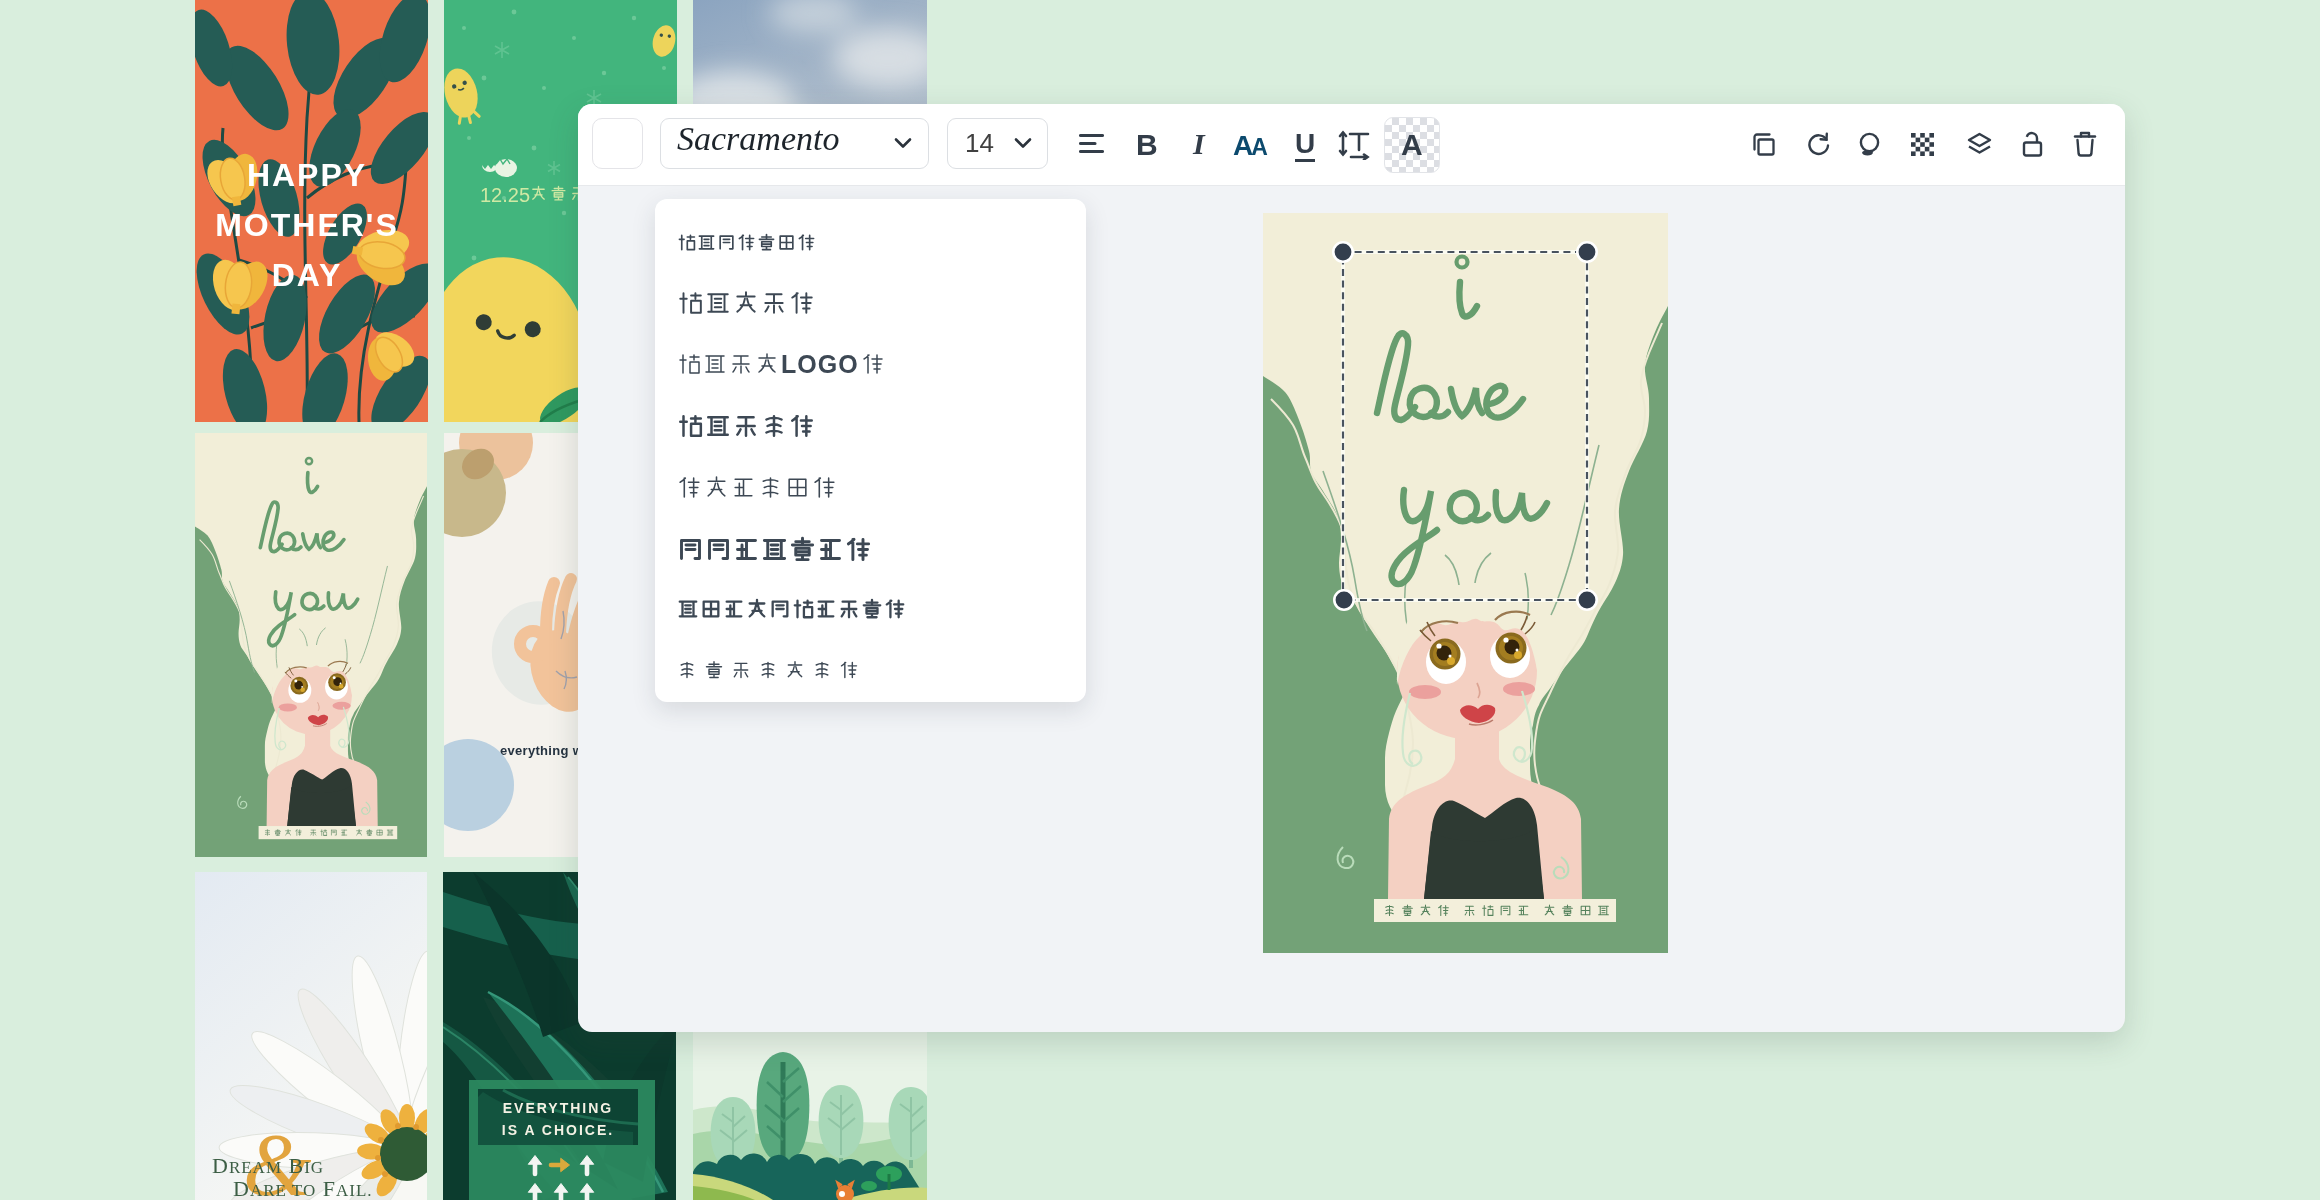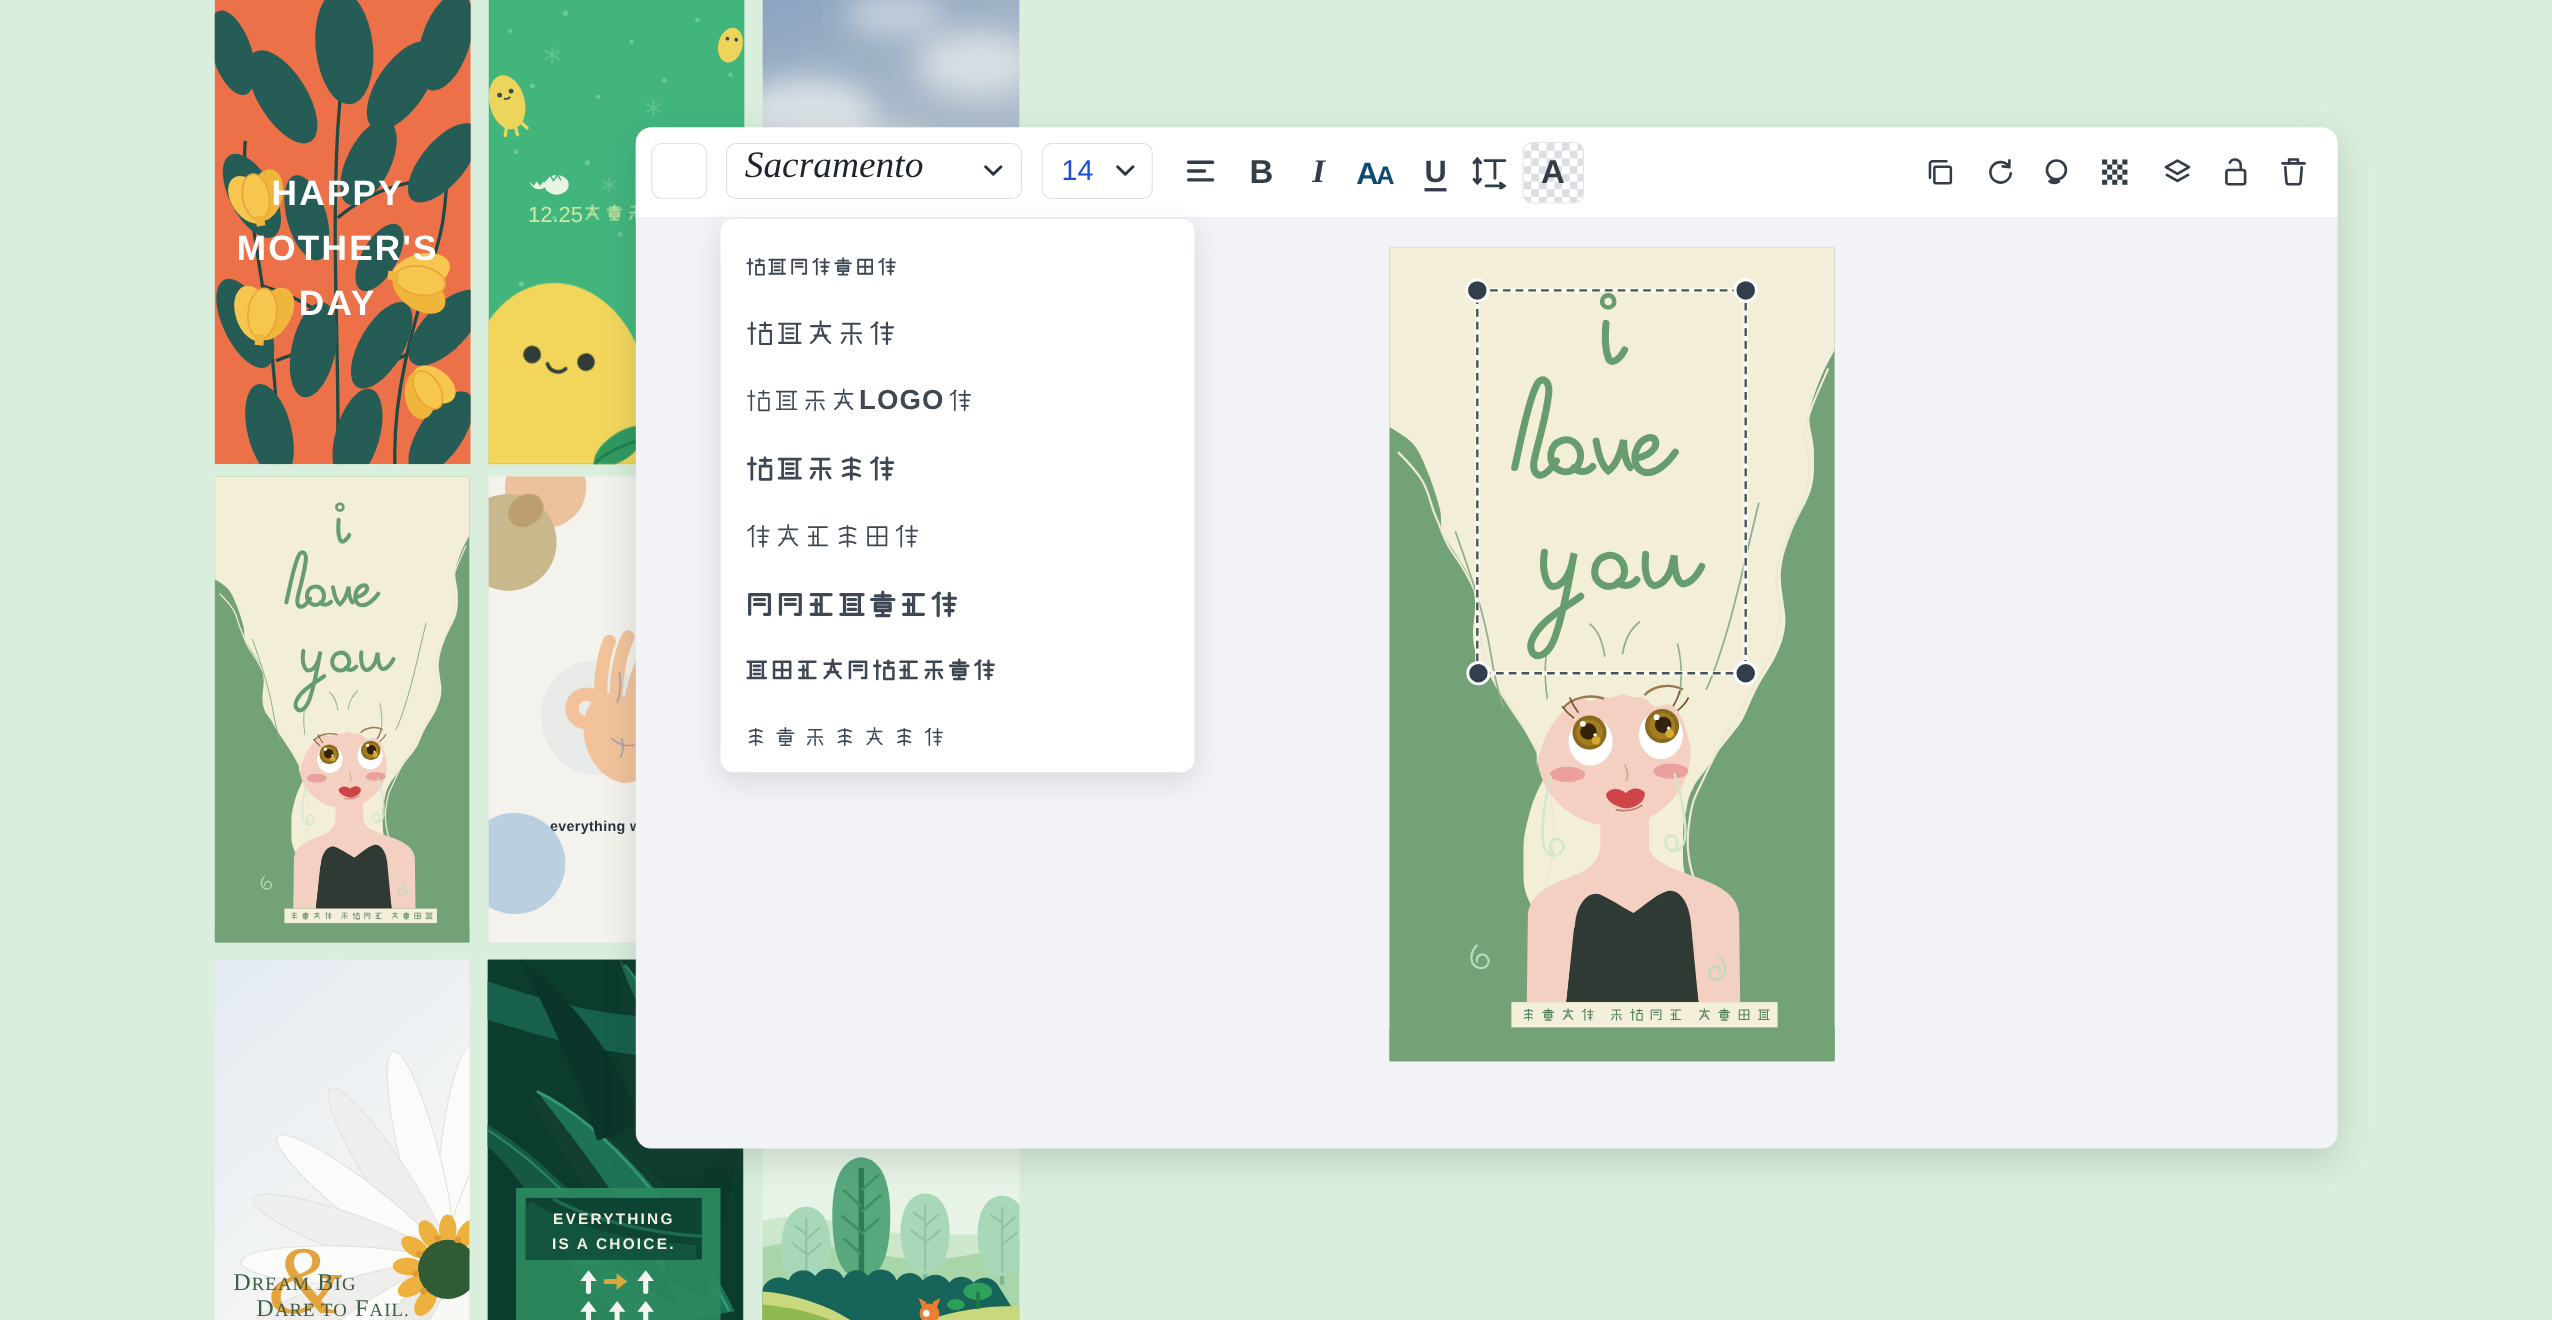--- a/index.html
+++ b/index.html
@@ -475,31 +475,31 @@
   <ellipse cx="196" cy="302" rx="13" ry="8" fill="#2da05c"></ellipse>
   <path d="M196 302 V318" stroke="#1d7a44" stroke-width="3"></path>
   <ellipse cx="176" cy="314" rx="8" ry="5" fill="#2da05c"></ellipse>
 
   <circle cx="152" cy="322" r="9" fill="#e87f35"></circle>
   <path d="M146 316 l-2 -6 5 3 M158 316 l2 -6 -5 3" fill="#e87f35" stroke="#e87f35" stroke-width="2"></path>
   <circle cx="149" cy="322" r="3" fill="#fff"></circle>
 </svg>
 </div>
 
-<div class="abs" id="panel" style="left:578px;top:116px;width:1547px;height:928px;background:#f1f3f6;border-radius:14px;box-shadow:0 10px 30px rgba(50,70,60,.18)">
+<div class="abs" id="panel" style="left:578px;top:104px;width:1547px;height:928px;background:#f1f3f6;border-radius:14px;box-shadow:0 10px 30px rgba(50,70,60,.18)">
   <div class="abs" id="toolbar" style="left:0;top:0;width:1547px;height:81px;background:#fff;border-radius:14px 14px 0 0;border-bottom:1px solid #e7e9ec">
     <div class="abs" style="left:14px;top:14px;width:49px;height:49px;background:#fff;border:1.5px solid #e4e4e8;border-radius:10px"></div>
     <div class="abs" style="left:82px;top:14px;width:267px;height:49px;background:#fff;border:1.5px solid #dcdfe3;border-radius:9px">
       <span style="position:absolute;left:16px;top:1px;font:italic 34px 'Liberation Serif',serif;color:#1d242b">Sacramento</span>
       <svg class="abs" style="left:233px;top:18px" width="18" height="12" viewBox="0 0 18 12">
             <path d="M2 2.5 L9 9.5 L16 2.5" fill="none" stroke="#2b333c" stroke-width="2.6" stroke-linecap="round" stroke-linejoin="round"></path>
           </svg>
     </div>
     <div class="abs" style="left:369px;top:14px;width:99px;height:49px;background:#fff;border:1.5px solid #dcdfe3;border-radius:9px">
-      <span style="position:absolute;left:17px;top:9px;font-size:26px;color:#1d4ed8">14</span>
+      <span style="position:absolute;left:17px;top:9px;font-size:26px;color:#404040">14</span>
       <svg class="abs" style="left:66px;top:18px" width="18" height="12" viewBox="0 0 18 12">
             <path d="M2 2.5 L9 9.5 L16 2.5" fill="none" stroke="#2b333c" stroke-width="2.6" stroke-linecap="round" stroke-linejoin="round"></path>
           </svg>
     </div>
 
     <svg class="abs" style="left:501px;top:29px" width="25" height="22" viewBox="0 0 25 22">
           <g stroke="#333d49" stroke-width="3.1" stroke-linecap="round">
             <line x1="1.5" y1="2.5" x2="23.5" y2="2.5"></line>
             <line x1="1.5" y1="10.5" x2="16" y2="10.5"></line>
             <line x1="1.5" y1="18.5" x2="23.5" y2="18.5"></line>

